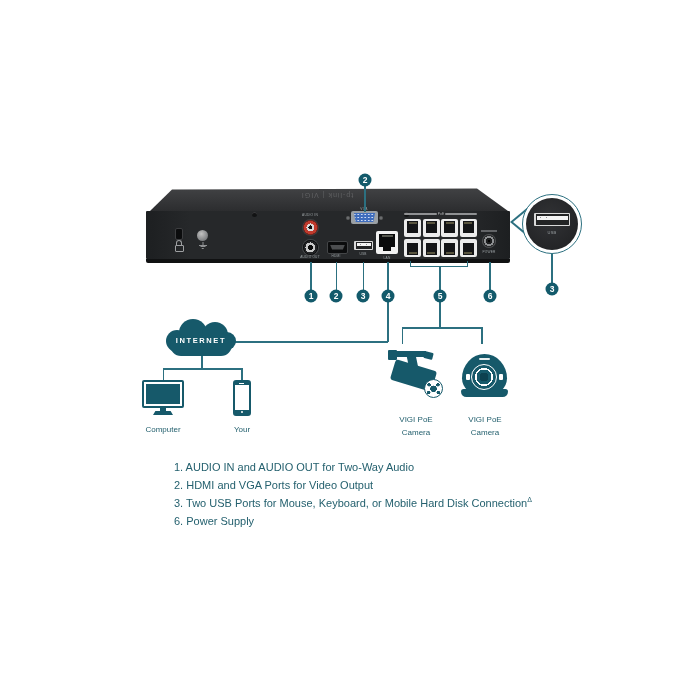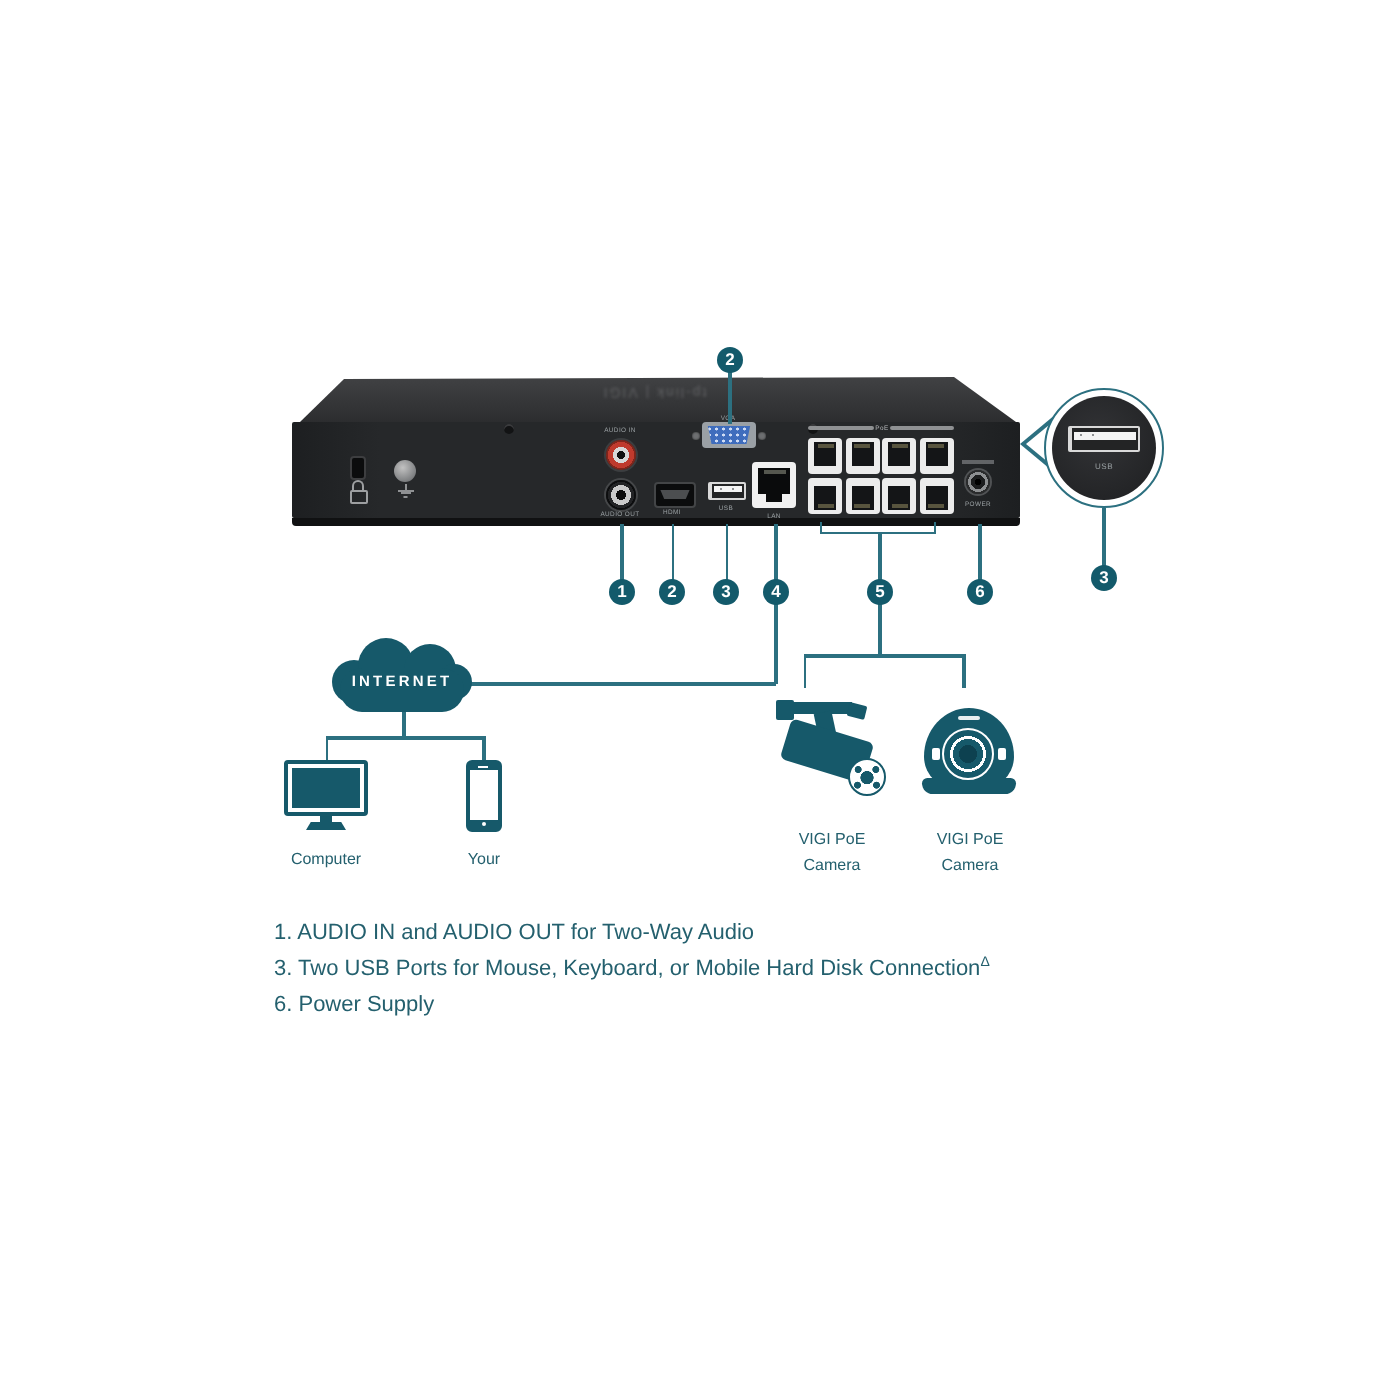--- a/index.html
+++ b/index.html
@@ -118,21 +118,21 @@
     border-radius:50% 50% 44% 44% / 58% 58% 42% 42%;}
   #dome-cam .base{position:absolute;left:0;top:37px;width:47px;height:8px;background:var(--teal);
     border-radius:3px 3px 6px 6px;}
   #dome-cam .slit{position:absolute;left:18px;top:6px;width:11px;height:2px;background:#fff;border-radius:1px;opacity:.9;}
   #dome-lens{position:absolute;left:10px;top:12px;width:26px;height:26px;border-radius:50%;
     border:1.5px solid #fff;box-sizing:border-box;
     background:radial-gradient(circle,#0d4150 0 4.5px,var(--teal) 4.5px 7.5px,#fff 7.5px 9px,var(--teal) 9px);}
   .dome-tab{position:absolute;width:3.5px;height:6px;background:#fff;border-radius:1px;}
   
   #legend{position:absolute;left:137px;top:455px;width:440px;color:var(--text);font-size:11px;}
-  #legend .legend-line{height:18px;line-height:18px;white-space:nowrap;}
+  #legend .legend-line{height:18px;line-height:18px;white-space:nowrap;margin-left:37px;}
   #legend sup{font-size:7px;vertical-align:super;}
 </style>
 </head>
 <body>
 
 <div id="canvas">
 
   <div id="device-top"></div>
   <div id="logo">tp-link | VIGI</div>
   <div id="device-front"></div>
@@ -301,17 +301,18 @@
     <div class="slit"></div>
     <div id="dome-lens"></div>
     <div class="dome-tab" style="left:5px;top:22px;"></div>
     <div class="dome-tab" style="left:38px;top:22px;"></div>
   </div>
   <div class="cam-label" style="left:455px;top:415px;">VIGI PoE</div>
   <div class="cam-label" style="left:455px;top:428px;">Camera</div>
 
   <div id="legend">
     <div class="legend-line"><span>1. AUDIO IN and AUDIO OUT for Two-Way Audio</span><sup></sup></div>
+    <div class="legend-line"><span>2. HDMI and VGA Ports for Video Output</span><sup></sup></div>
     <div class="legend-line"><span>3. Two USB Ports for Mouse, Keyboard, or Mobile Hard Disk Connection</span><sup>Δ</sup></div>
     <div class="legend-line"><span>6. Power Supply</span><sup></sup></div>
   </div>
 
 </div>
 
 </body></html>

